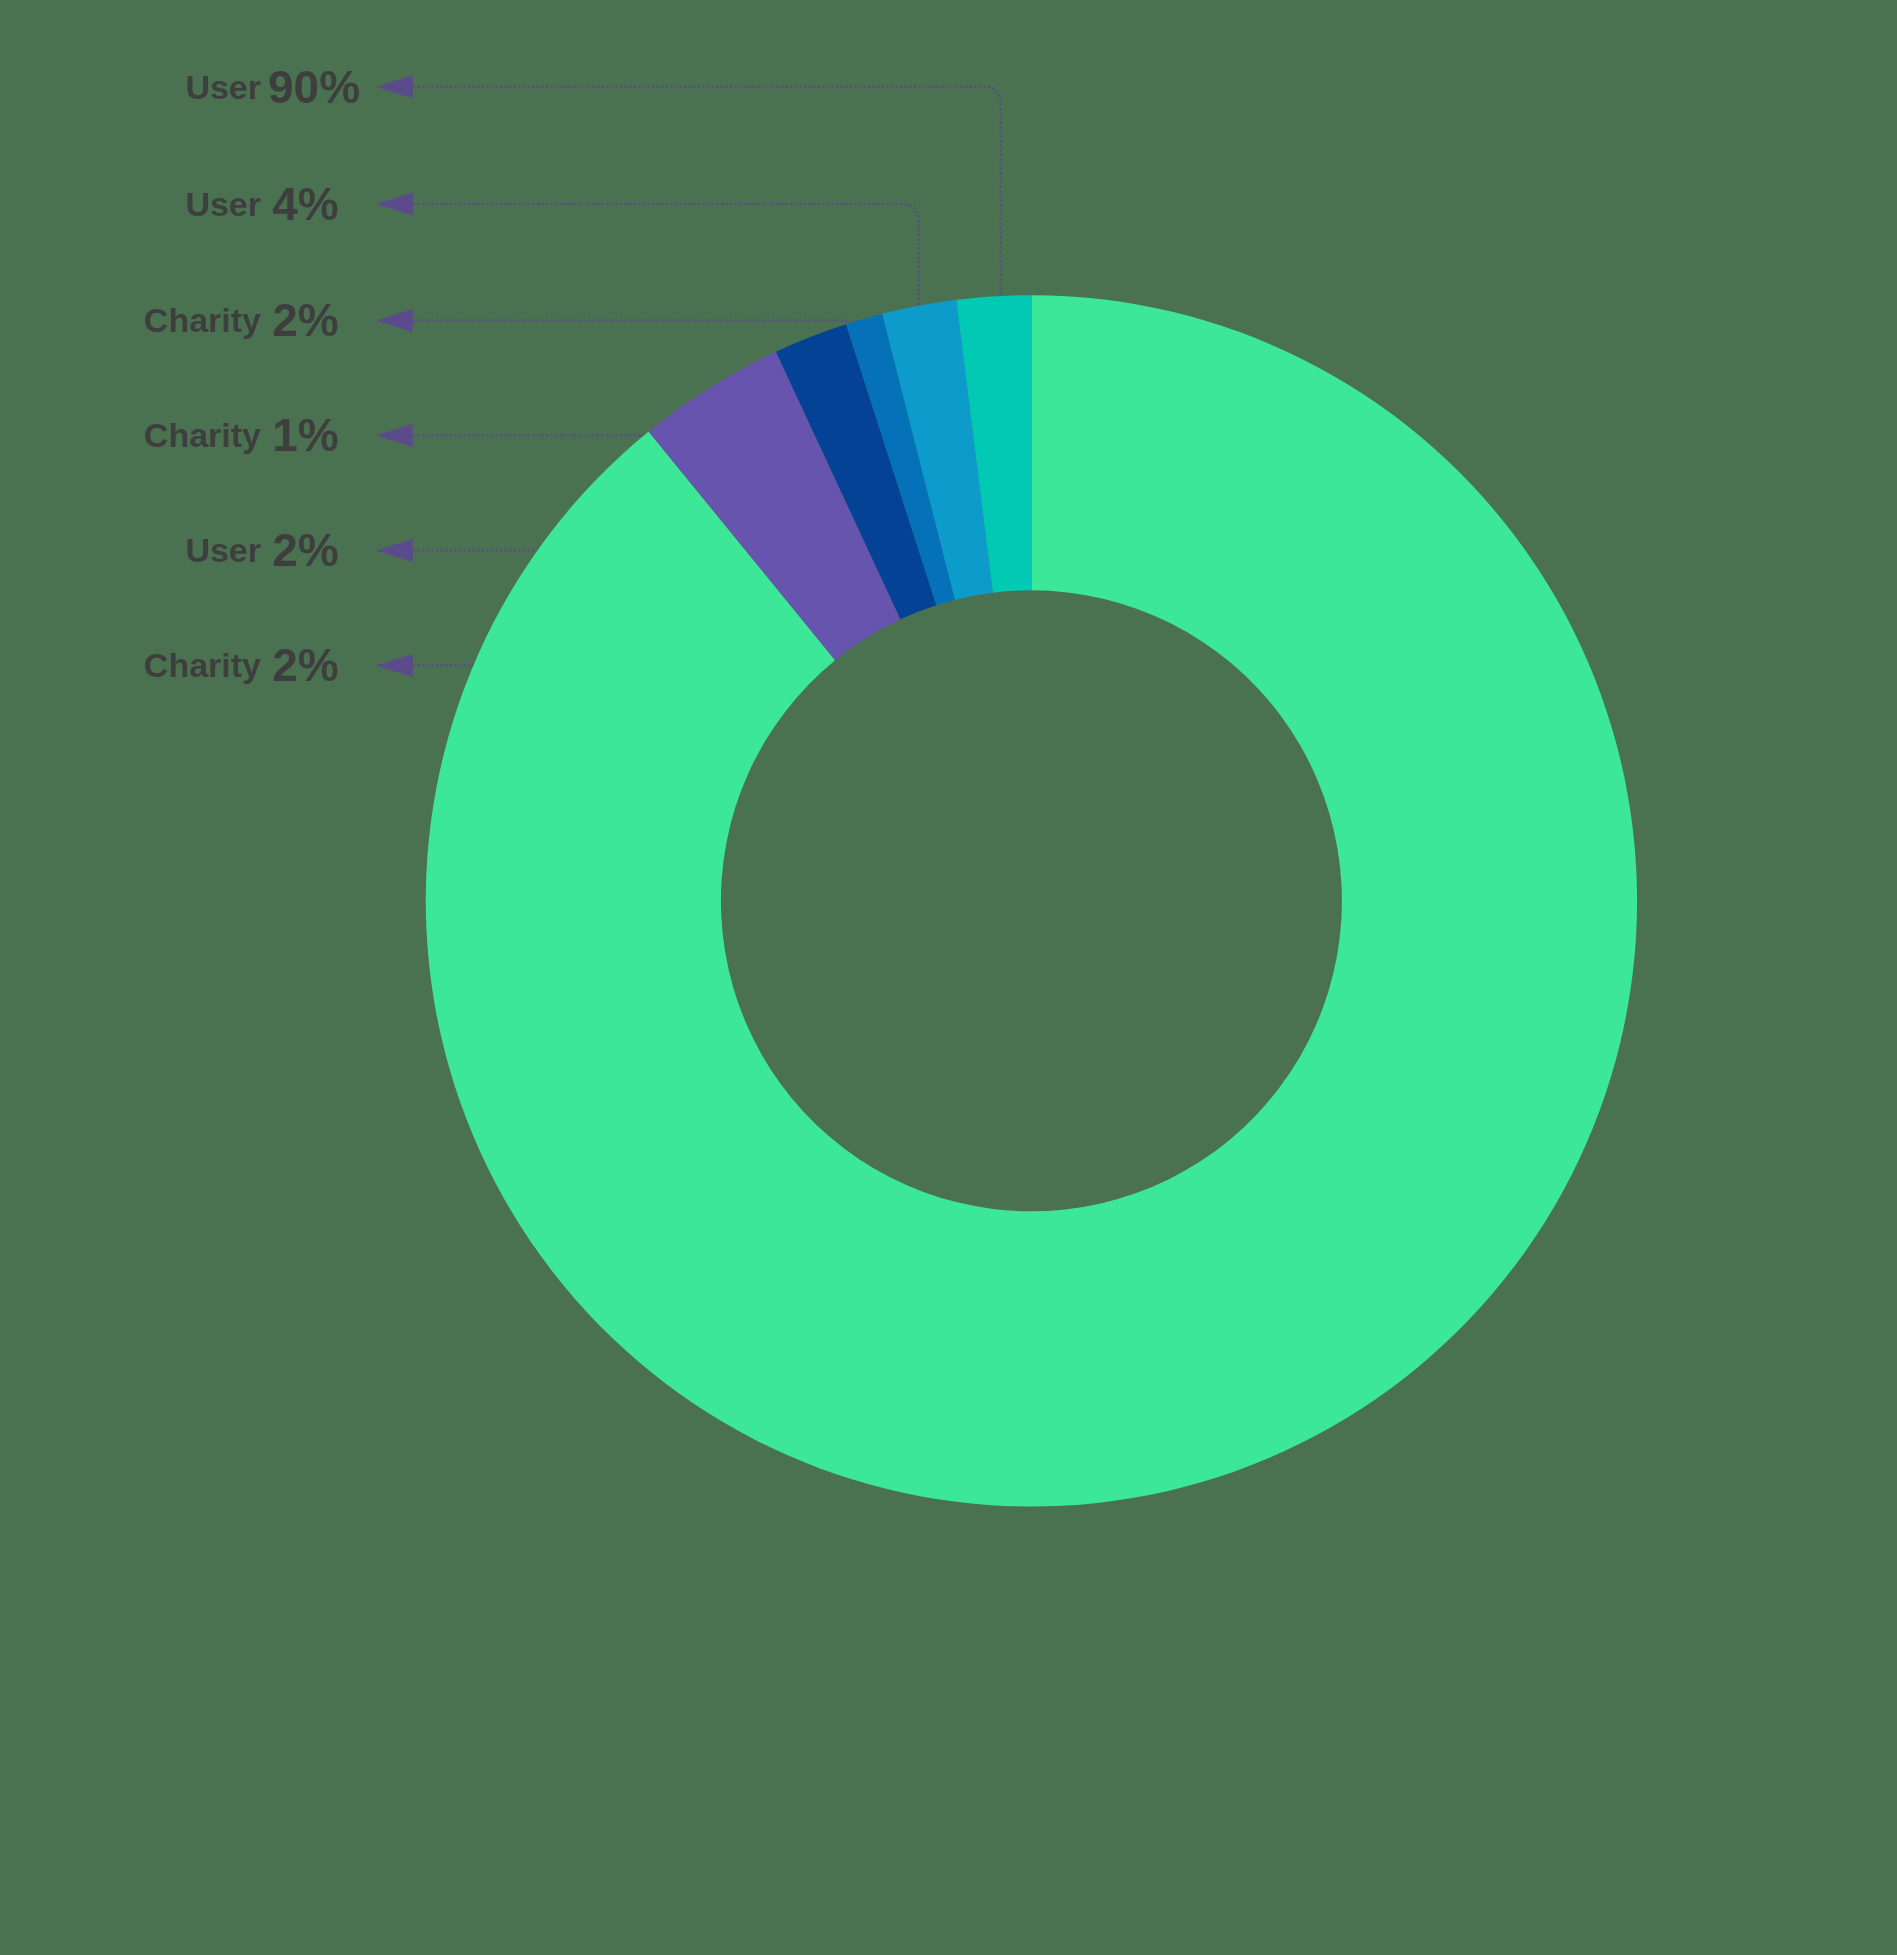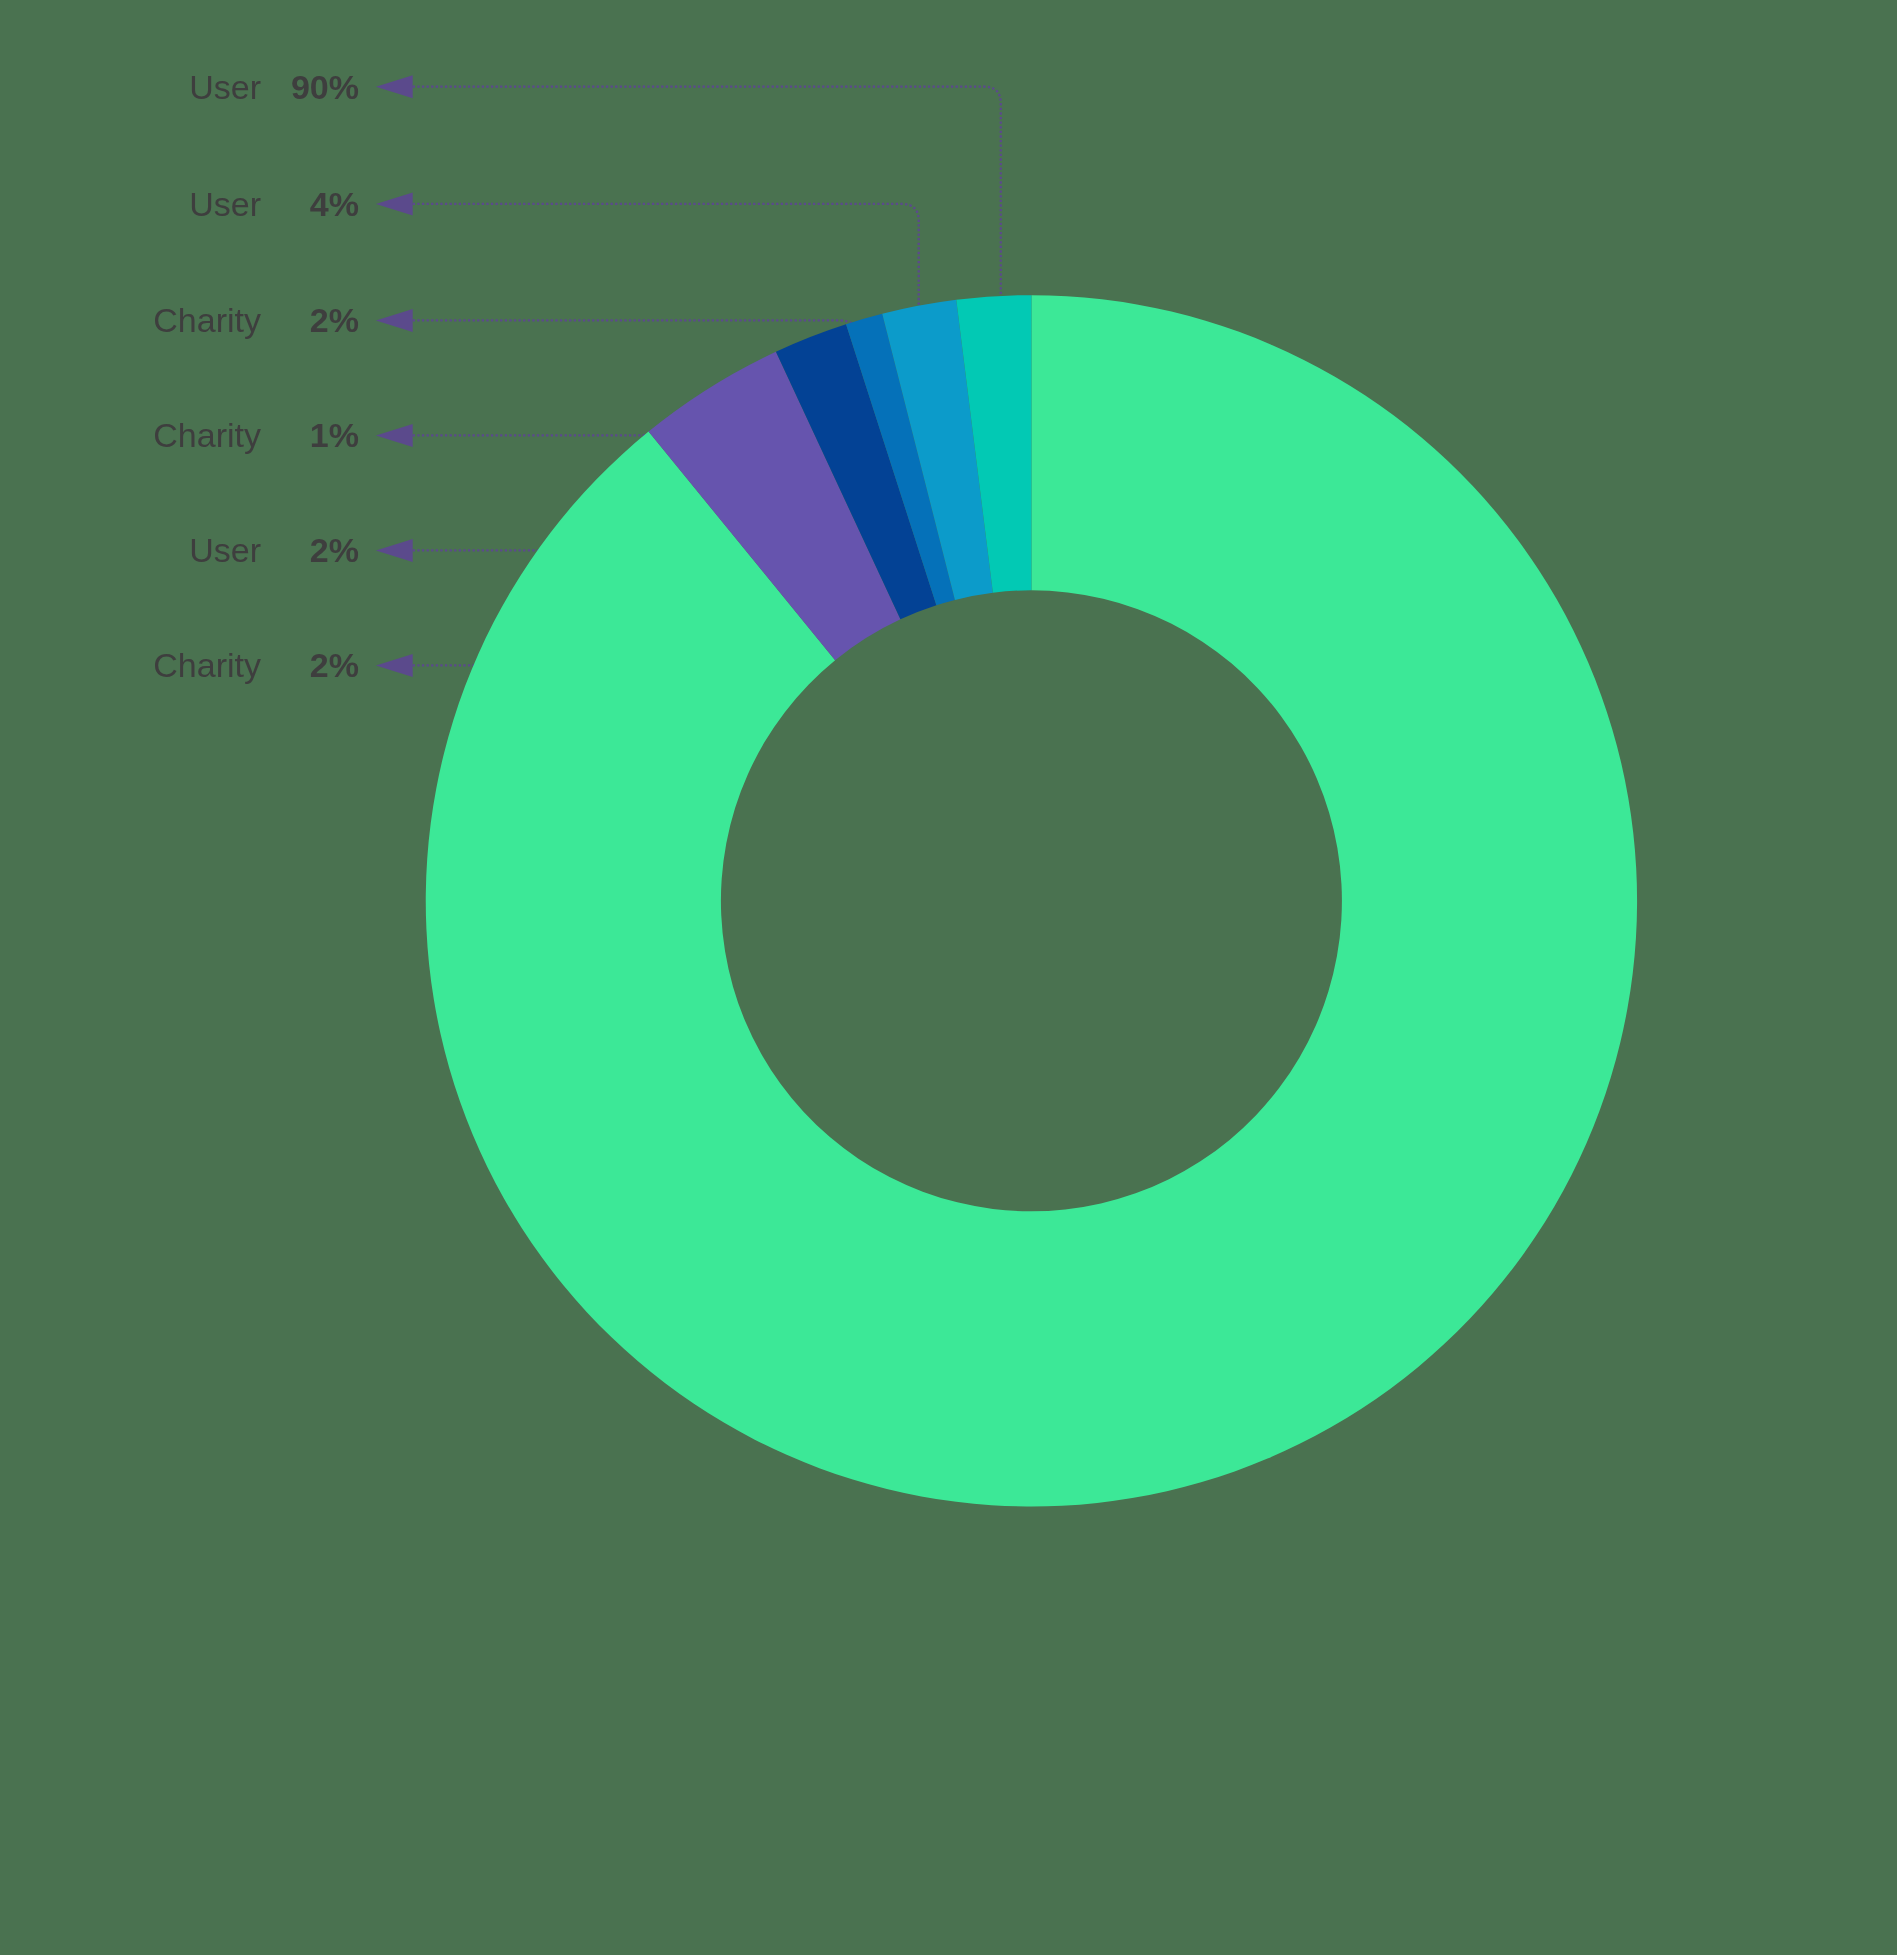--- a/index.html
+++ b/index.html
@@ -34,37 +34,36 @@
   }
   .name-cell {
     position: absolute;
     left: 0;
     top: 0;
     width: 261px;
     height: 46px;
     line-height: 46px;
     text-align: right;
     font-size: 34px;
-    font-weight: normal;
+    font-weight: bold;
     color: #3e3e3e;
     font-family: "Liberation Sans", sans-serif;
   }
   .pct-cell {
     position: absolute;
     left: 268px;
     top: 0;
     width: 75px;
     height: 46px;
     line-height: 46px;
-    text-align: right;
-    font-size: 34px;
+    text-align: center;
+    font-size: 46px;
     font-weight: bold;
     color: #3e3e3e;
     font-family: "Liberation Sans", sans-serif;
-    margin-left: 16px;
   }
 </style>
 </head>
 <body style="background: rgb(74, 114, 80);">
 
 <div id="stage">
 
   <svg id="chart-svg" viewBox="0 0 2475 2550">
     <g id="leader-lines">
         <path d="M 538 113 L 1283 113 Q 1305 113 1305 135 L 1305 625" fill="none" stroke="#5b4a8c" stroke-width="3" stroke-dasharray="3 3"></path>

